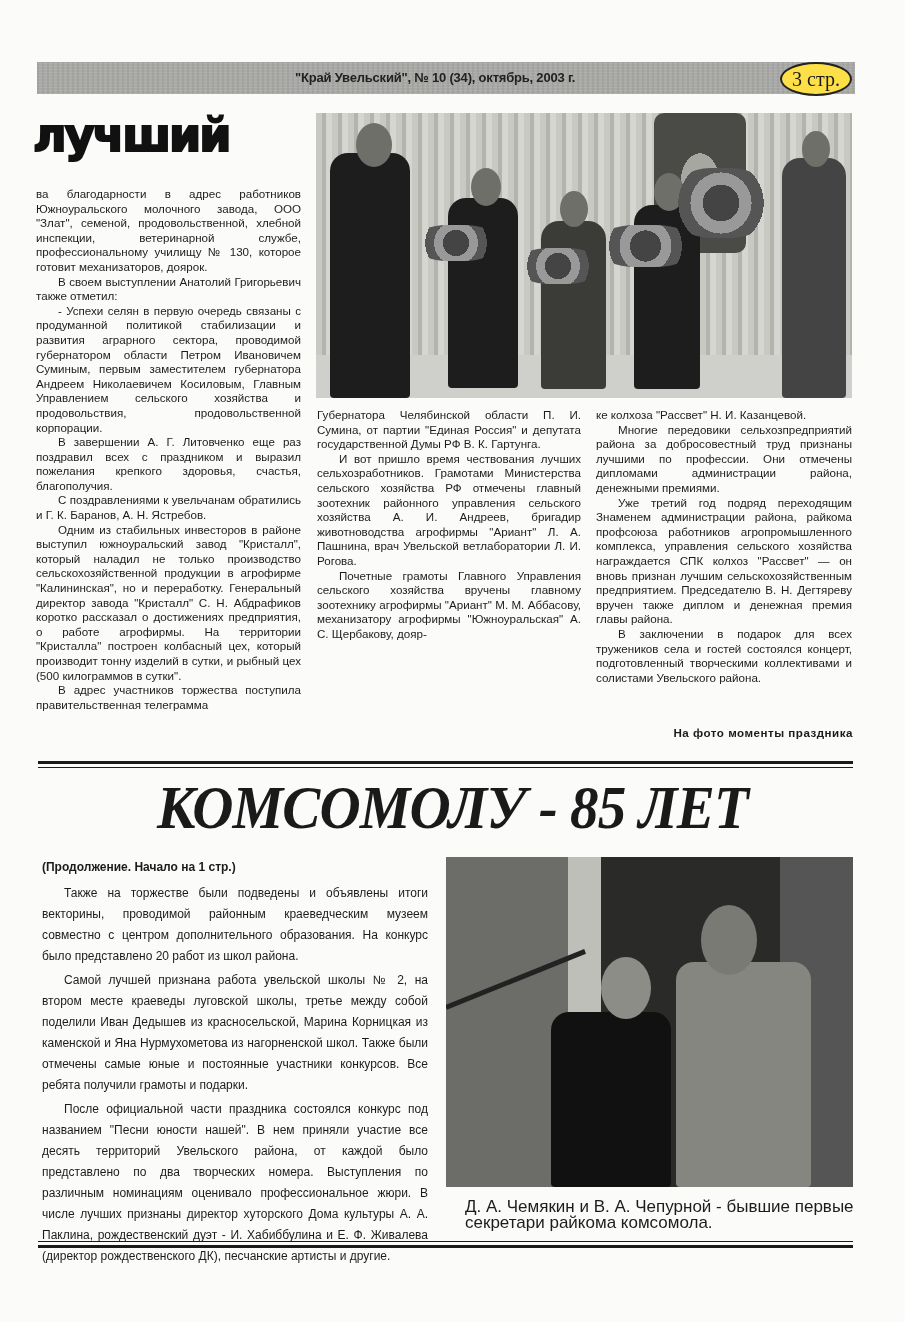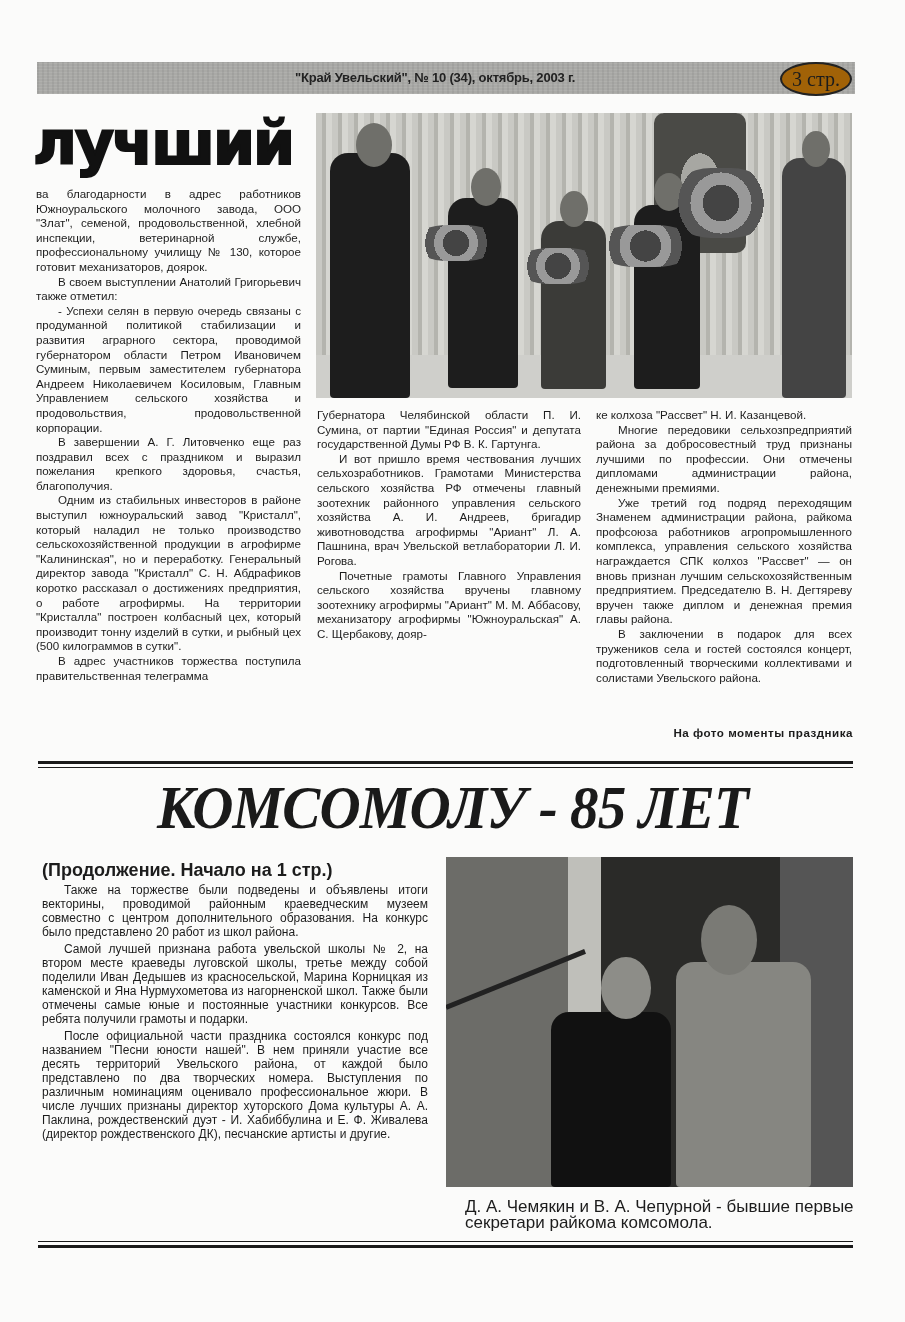--- a/index.html
+++ b/index.html
@@ -14,28 +14,28 @@
     background:#a9a9a6;
     background-image:repeating-linear-gradient(90deg, rgba(0,0,0,0.05) 0 2px, transparent 2px 5px),
                      repeating-linear-gradient(0deg, rgba(255,255,255,0.08) 0 1px, transparent 1px 3px);
   }
   .header-text {
     position:absolute; left:295px; top:70px; font-size:13px; font-weight:bold;
     color:#222; letter-spacing:-0.2px;
   }
   .page-num {
     position:absolute; left:780px; top:62px; width:68px; height:30px;
-    border:2px solid #222; border-radius:50%; background:#a16207;
+    border:2px solid #222; border-radius:50%; background:#fde047;
     font-family:"Liberation Serif", serif; font-size:20px;
     display:flex; align-items:center; justify-content:center;
   }
   .headline1 {
     position:absolute; left:33px; top:108px;
     font-family:"DejaVu Sans", sans-serif; font-weight:bold;
-    font-size:60px; letter-spacing:-2px; color:#111;
+    font-size:46px; letter-spacing:-2px; color:#111;
     -webkit-text-stroke:2px #111;
   }
   .photo {
     position:absolute; overflow:hidden;
     background:#8a8a86;
   }
   .photo1 { left:316px; top:113px; width:536px; height:285px;
     background:
       linear-gradient(180deg, transparent 0 85%, #cfcfcb 85% 100%),
       repeating-linear-gradient(90deg, #c9c9c4 0 6px, #b4b4ae 6px 10px, #d6d6d1 10px 16px);
@@ -57,22 +57,22 @@
   .col2 { left:317px; top:408px; width:264px; }
   .col3 { left:596px; top:408px; width:256px; }
   .caption1 { position:absolute; right:52px; top:726px; font-size:11.6px; font-weight:bold; letter-spacing:0.5px; }
   .rule-top { position:absolute; left:38px; top:761px; width:815px; height:3px; background:#1a1a1a; }
   .rule-top2 { position:absolute; left:38px; top:767px; width:815px; height:1px; background:#1a1a1a; }
   .headline2 {
     position:absolute; left:0; width:905px; top:772px; text-align:center;
     font-family:"Liberation Serif", serif; font-style:italic; font-weight:bold;
     font-size:62px; letter-spacing:-1px; color:#1a1a1a; transform:scaleX(0.92);
   }
-  .continued { position:absolute; left:42px; top:860px; font-size:18px; font-weight:bold; }
-  .col4 { left:42px; top:883px; width:386px; font-size:12px; line-height:14px; }
+  .continued { position:absolute; left:42px; top:860px; font-size:12px; font-weight:bold; }
+  .col4 { left:42px; top:883px; width:386px; font-size:12px; line-height:21px; }
   .col4 p { margin:0 0 3px 0; }
   .caption2 { position:absolute; left:465px; top:1199px; width:390px; font-size:17px; font-weight:normal; line-height:16px; }
   .rule-bot { position:absolute; left:38px; top:1241px; width:815px; height:1px; background:#1a1a1a; }
   .rule-bot2 { position:absolute; left:38px; top:1245px; width:815px; height:3px; background:#1a1a1a; }
 </style>
 </head>
 <body>
 
 <div class="header-bar"></div>
 <div class="header-text">"Край Увельский", № 10 (34), октябрь, 2003 г.</div>
@@ -96,20 +96,21 @@
   <div class="flowers" style="left:202px;top:135px;width:80px;height:36px;"></div>
   <div class="flowers" style="left:282px;top:112px;width:95px;height:42px;"></div>
   <div class="flowers" style="left:355px;top:55px;width:100px;height:70px;"></div>
 </div>
 
 <div class="col col1">
   <p class="noindent">ва благодарности в адрес работников Южноуральского молочного завода, ООО "Злат", семеной, продовольственной, хлебной инспекции, ветеринарной службе, профессиональному училищу № 130, которое готовит механизаторов, доярок.</p>
   <p>В своем выступлении Анатолий Григорьевич также отметил:</p>
   <p>- Успехи селян в первую очередь связаны с продуманной политикой стабилизации и развития аграрного сектора, проводимой губернатором области Петром Ивановичем Суминым, первым заместителем губернатора Андреем Николаевичем Косиловым, Главным Управлением сельского хозяйства и продовольствия, продовольственной корпорации.</p>
   <p>В завершении А. Г. Литовченко еще раз поздравил всех с праздником и выразил пожелания крепкого здоровья, счастья, благополучия.</p>
+  <p>С поздравлениями к увельчанам обратились и Г. К. Баранов, А. Н. Ястребов.</p>
   <p>Одним из стабильных инвесторов в районе выступил южноуральский завод "Кристалл", который наладил не только производство сельскохозяйственной продукции в агрофирме "Калининская", но и переработку. Генеральный директор завода "Кристалл" С. Н. Абдрафиков коротко рассказал о достижениях предприятия, о работе агрофирмы. На территории "Кристалла" построен колбасный цех, который производит тонну изделий в сутки, и рыбный цех (500 килограммов в сутки".</p>
   <p>В адрес участников торжества поступила правительственная телеграмма</p>
 </div>
 
 <div class="col col2">
   <p class="noindent">Губернатора Челябинской области П. И. Сумина, от партии "Единая Россия" и депутата государственной Думы РФ В. К. Гартунга.</p>
   <p>И вот пришло время чествования лучших сельхозработников. Грамотами Министерства сельского хозяйства РФ отмечены главный зоотехник районного управления сельского хозяйства А. И. Андреев, бригадир животноводства агрофирмы "Ариант" Л. А. Пашнина, врач Увельской ветлаборатории Л. И. Рогова.</p>
   <p>Почетные грамоты Главного Управления сельского хозяйства вручены главному зоотехнику агрофирмы "Ариант" М. М. Аббасову, механизатору агрофирмы "Южноуральская" А. С. Щербакову, дояр-</p>
 </div>
 

